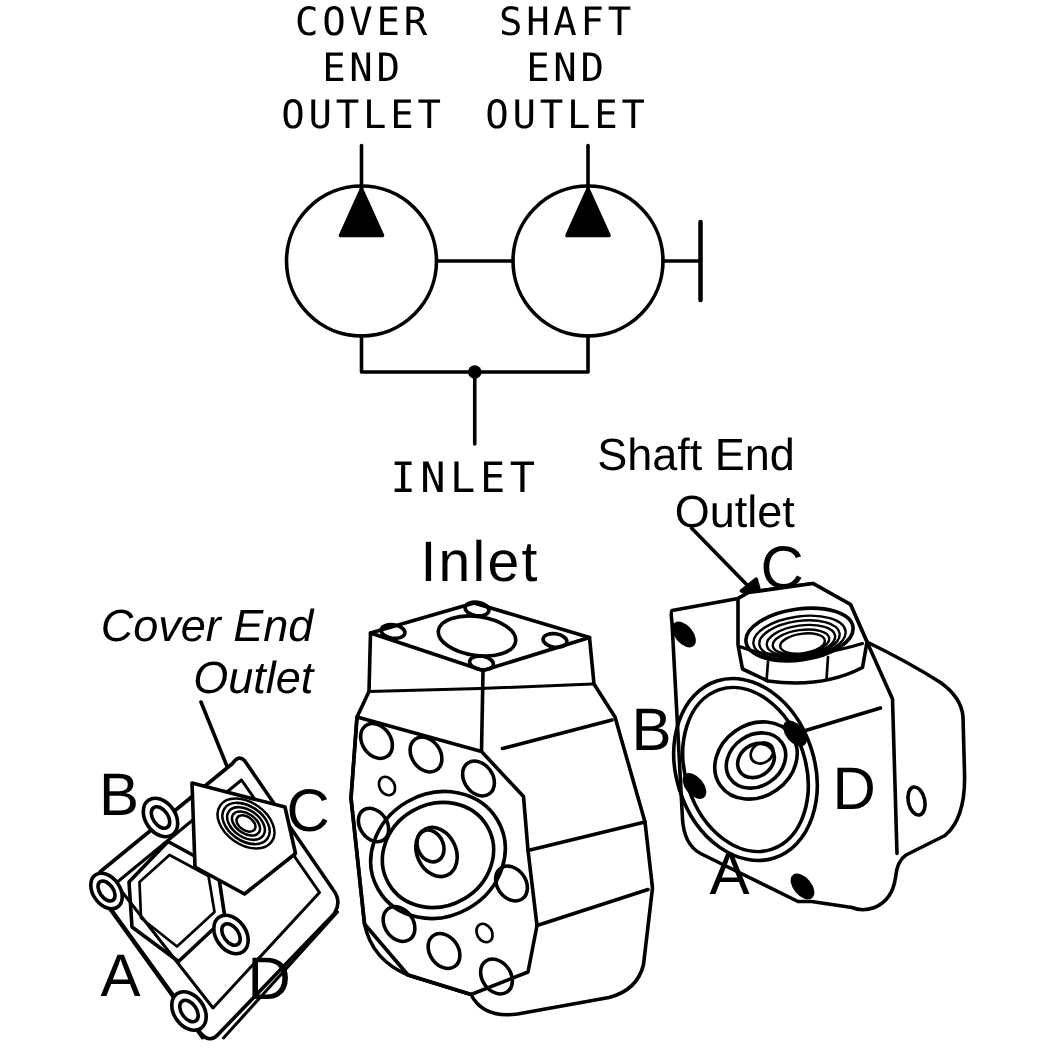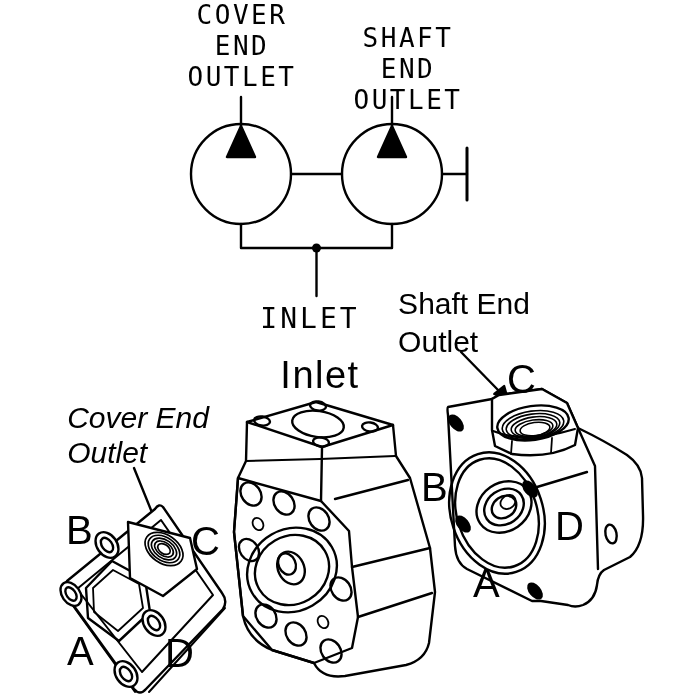--- a/index.html
+++ b/index.html
@@ -5,21 +5,21 @@
   html,body{margin:0;padding:0;background:#fff;}
   #page{position:relative;width:700px;height:700px;background:#fff;overflow:hidden;
         font-family:"Liberation Sans", sans-serif;color:#000;}
   #art{position:absolute;left:0;top:0;}
   .lbl{position:absolute;white-space:pre-line;color:#000;text-align:right;}
   .cad{font-family:"DejaVu Sans Mono", monospace;font-size:26px;line-height:31px;
        letter-spacing:2.5px;text-align:center;transform:translateX(-50%);}
   .cad-inlet{font-family:"DejaVu Sans Mono", monospace;font-size:28px;line-height:31px;
        letter-spacing:3px;transform:translateX(-50%);}
   .part{font-family:"Liberation Sans", sans-serif;font-size:30px;line-height:36px;
-       text-align:left;transform:translateX(-50%);}
+       text-align:right;transform:translateX(-50%);}
   .part-big{font-family:"Liberation Sans", sans-serif;font-size:38px;line-height:38px;
        letter-spacing:1.5px;transform:translateX(-50%);}
   .letter{font-family:"Liberation Sans", sans-serif;font-size:40px;line-height:40px;}
 </style>
 </head>
 <body>
 
 <div id="page">
 
 <svg id="art" width="700" height="700" viewBox="0 0 700 700" fill="none" stroke="#000" stroke-width="2.4" stroke-linejoin="round" stroke-linecap="round">
@@ -139,21 +139,21 @@
     <ellipse cx="456" cy="423" rx="6" ry="10" transform="rotate(-40 456 423)" fill="#000" stroke="none"></ellipse>
     <ellipse cx="530" cy="489" rx="6" ry="10" transform="rotate(-40 530 489)" fill="#000" stroke="none"></ellipse>
     <ellipse cx="463" cy="524" rx="6" ry="10" transform="rotate(-40 463 524)" fill="#000" stroke="none"></ellipse>
     <ellipse cx="535" cy="591" rx="6" ry="10" transform="rotate(-40 535 591)" fill="#000" stroke="none"></ellipse>
   </g>
 </svg>
 
   <div class="lbl cad" style="left:242px;top:0px;">COVER
 END
 OUTLET</div>
-  <div class="lbl cad" style="left:408px;top:0px;margin-top:23px;">SHAFT
+  <div class="lbl cad" style="left:378px;top:0px;">SHAFT
 END
 OUTLET</div>
   <div class="lbl cad-inlet" style="left:310px;top:303px;">INLET</div>
 
   <div class="lbl part" style="left:464px;top:285px;line-height:38px;">Shaft End
 Outlet</div>
   <div class="lbl part-big" style="left:320px;top:356px;">Inlet</div>
   <div class="lbl part" style="left:138px;top:400px;line-height:35px;font-style:italic;">Cover End
 Outlet</div>
 

